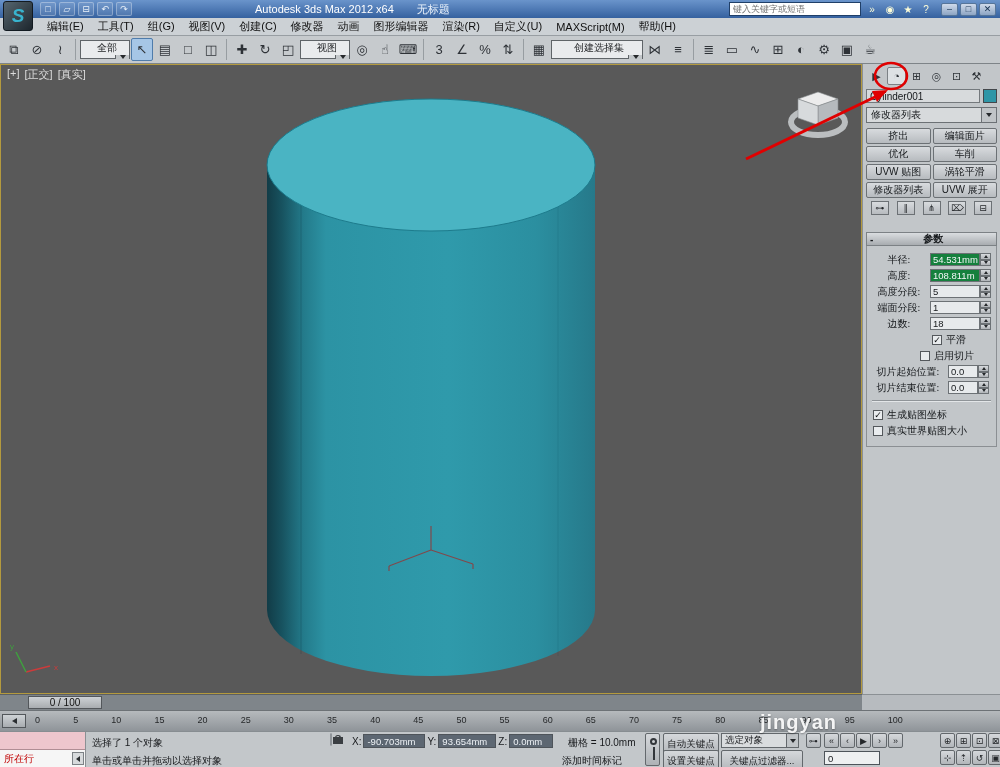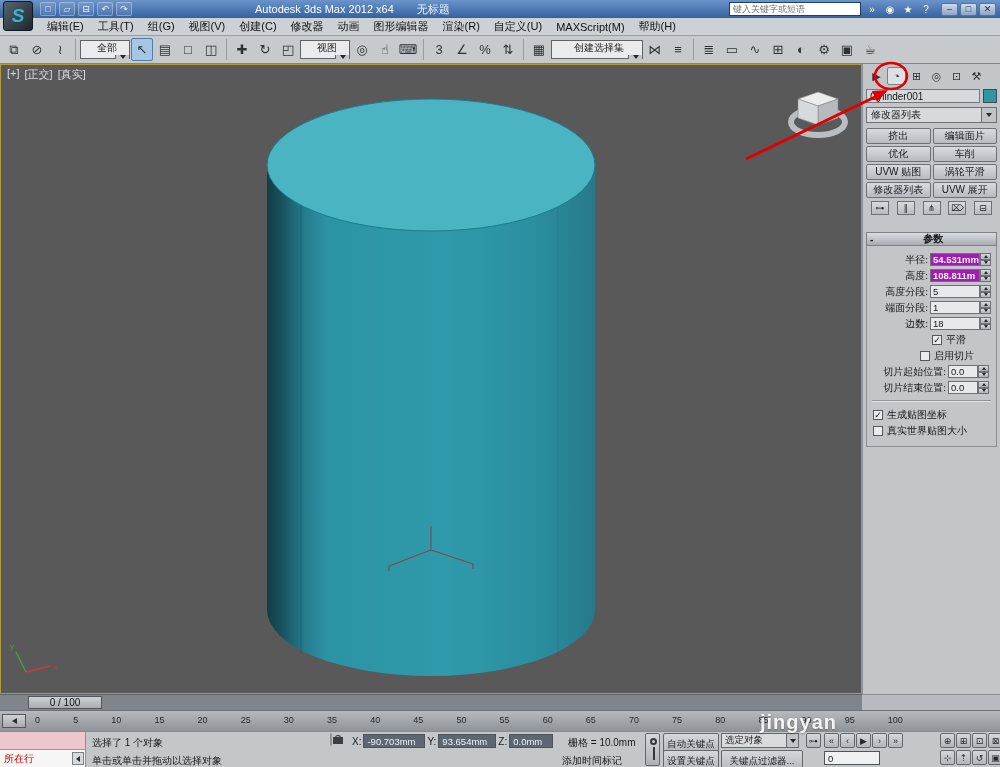--- a/index.html
+++ b/index.html
@@ -51,24 +51,24 @@
   .cp-btn { height: 16px; background: linear-gradient(#d8dbde, #b7bbbf); border: 1px solid #6c7175; border-radius: 2px; display: flex; align-items: center; justify-content: center; white-space: nowrap; overflow: hidden; }
   .cp-stack { height: 82px; margin-top: 5px; background: #c7d2da; border: 1px solid #6c7175; box-shadow: inset 1px 1px 2px rgba(0,0,0,.28); padding: 1px; }
   .stack-row { height: 14px; display: flex; align-items: center; justify-content: center; }
   .stack-row.selected { background: #3d6fb4; color: #fff; }
   .cp-stack-tools { display: flex; justify-content: space-between; padding: 3px 5px 0; }
   .st-icon { width: 18px; height: 14px; background: linear-gradient(#d8dbde, #b7bbbf); border: 1px solid #6c7175; font-size: 9px; display: flex; align-items: center; justify-content: center; color: #24272a; }
   .cp-rollout-hd { margin-top: 17px; height: 14px; background: linear-gradient(#dadde0, #a8acb0); border: 1px solid #7c8185; display: flex; align-items: center; font-weight: bold; padding: 0 3px; }
   .hd-title { flex: 1; text-align: center; }
   .cp-params { border: 1px solid #8b8f93; border-top: 0; padding: 6px 3px 8px; display: flex; flex-direction: column; gap: 1px; }
   .p-row { display: flex; align-items: center; height: 15px; }
-  .p-label { width: 60px; text-align: right; padding-right: 2px; white-space: nowrap; font-family: Liberation Serif, serif; }
+  .p-label { width: 60px; text-align: center; padding-right: 2px; white-space: nowrap; font-family: Liberation Serif, serif; }
   .p-label.wide { width: 78px; }
   .p-field { width: 50px; height: 13px; border: 1px solid #6c7175; background: #e7eaec; padding: 0 2px; display: flex; align-items: center; font-size: 9.5px; overflow: hidden; white-space: nowrap; }
-  .p-field.dark { background: #a21caf; color: #f4f6f8; font-weight: bold; }
+  .p-field.dark { background: #15803d; color: #f4f6f8; }
   .p-field.small { width: 30px; }
   .spinner { width: 11px; height: 13px; display: flex; flex-direction: column; }
   .spin-btn { flex: 1; background: linear-gradient(#d8dbde, #aeb2b6); border: 1px solid #6c7175; display: flex; align-items: center; justify-content: center; }
   .spin-btn i { width: 0; height: 0; border-left: 2.5px solid transparent; border-right: 2.5px solid transparent; }
   .spin-up i { border-bottom: 3px solid #24272a; }
   .spin-down i { border-top: 3px solid #24272a; }
   .checkbox { width: 10px; height: 10px; background: #e9ecee; border: 1px solid #54585c; margin-right: 4px; display: flex; align-items: center; justify-content: center; font-size: 9px; font-weight: bold; color: #101214; flex-shrink: 0; }
   .p-row.smooth { padding-left: 62px; }
   .p-row.slice { padding-left: 50px; align-items: center; }
   .p-row.leftck { padding-left: 3px; }

